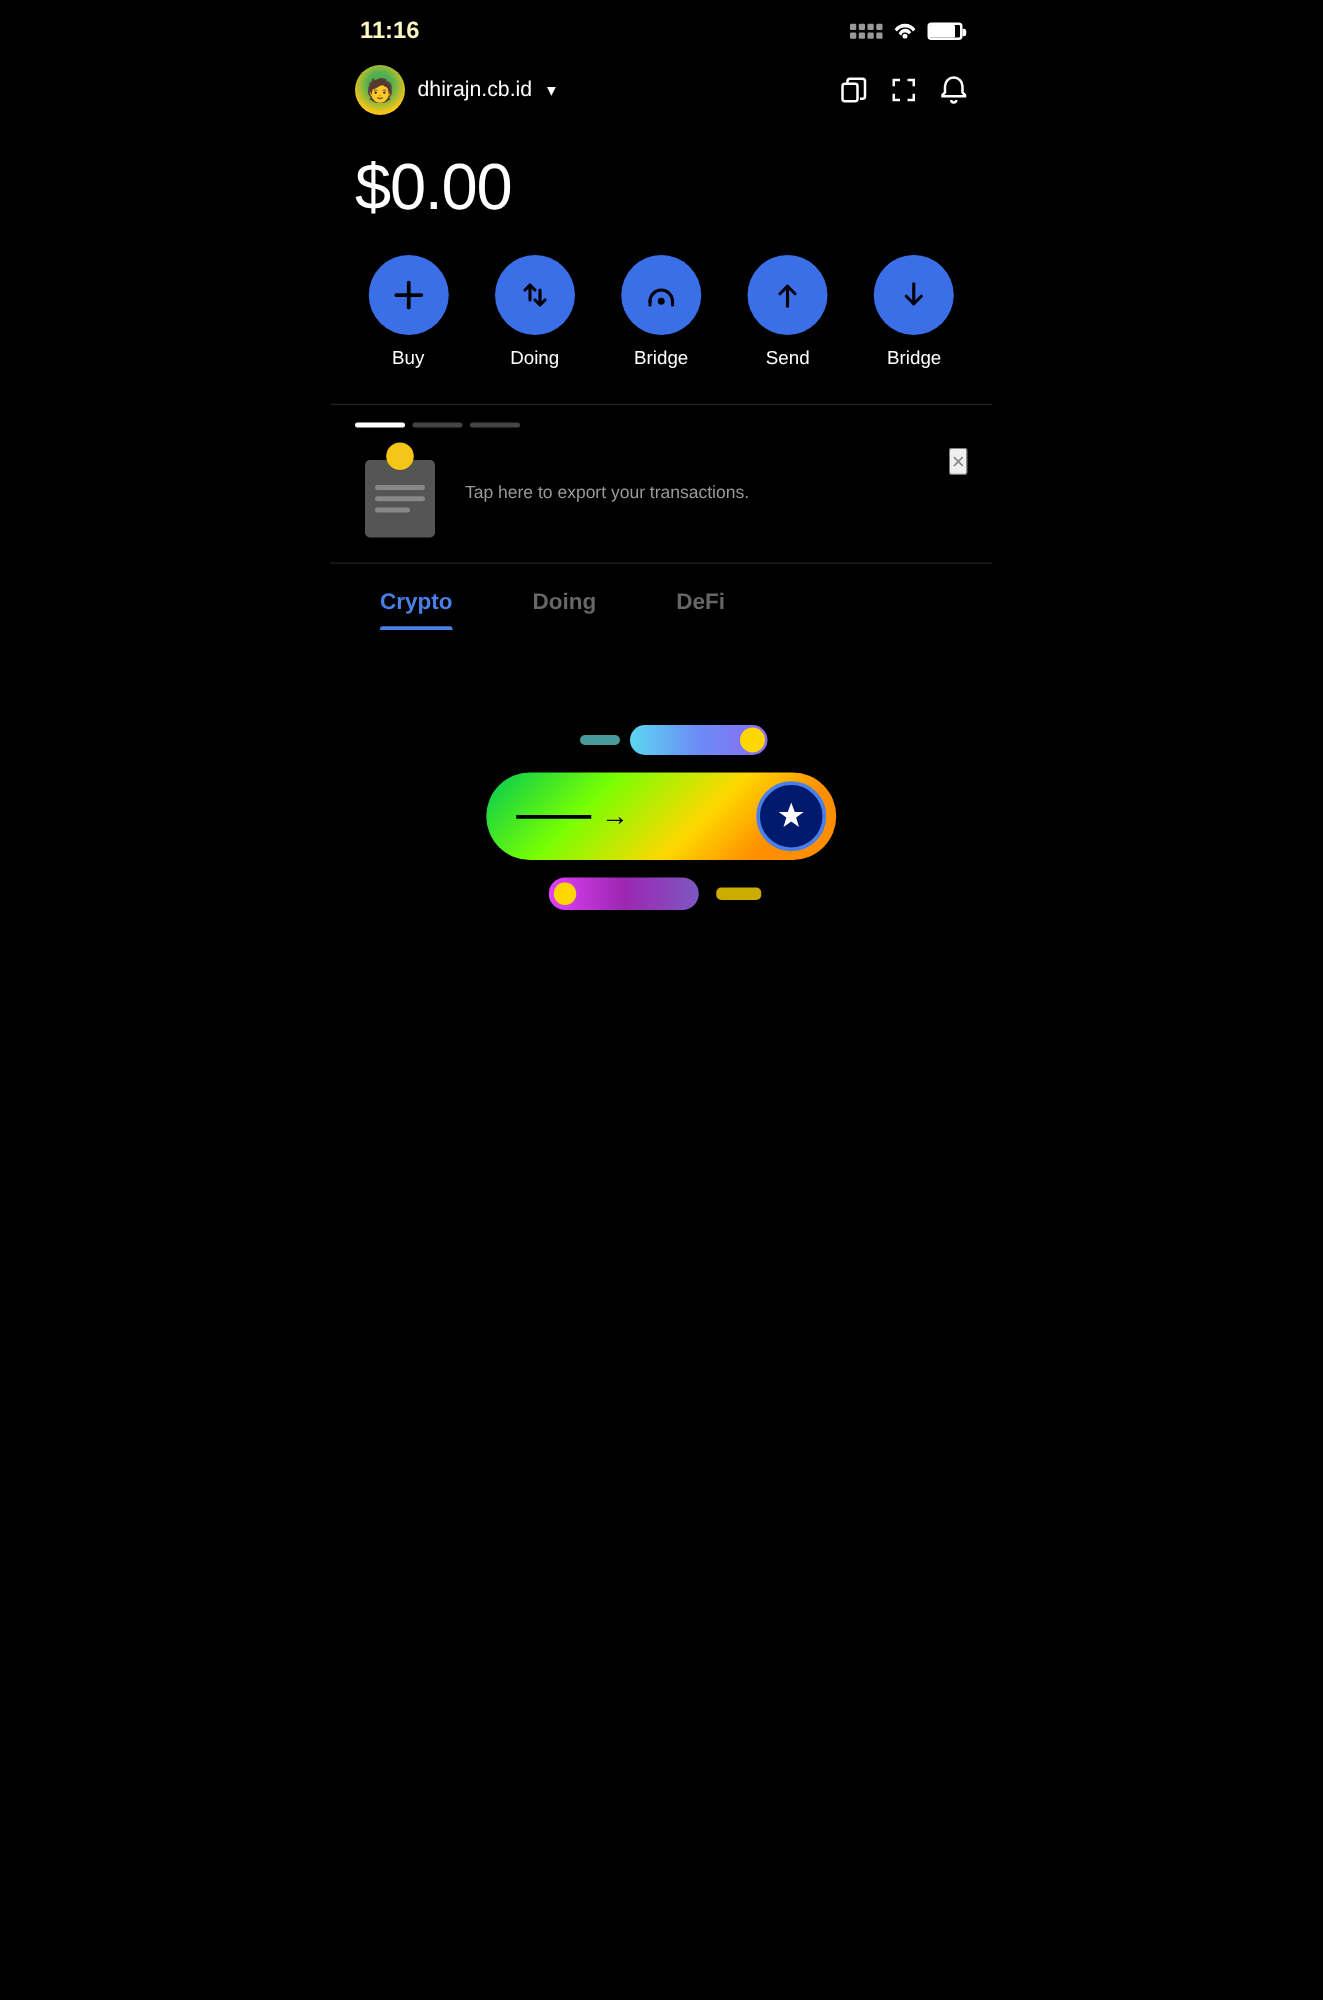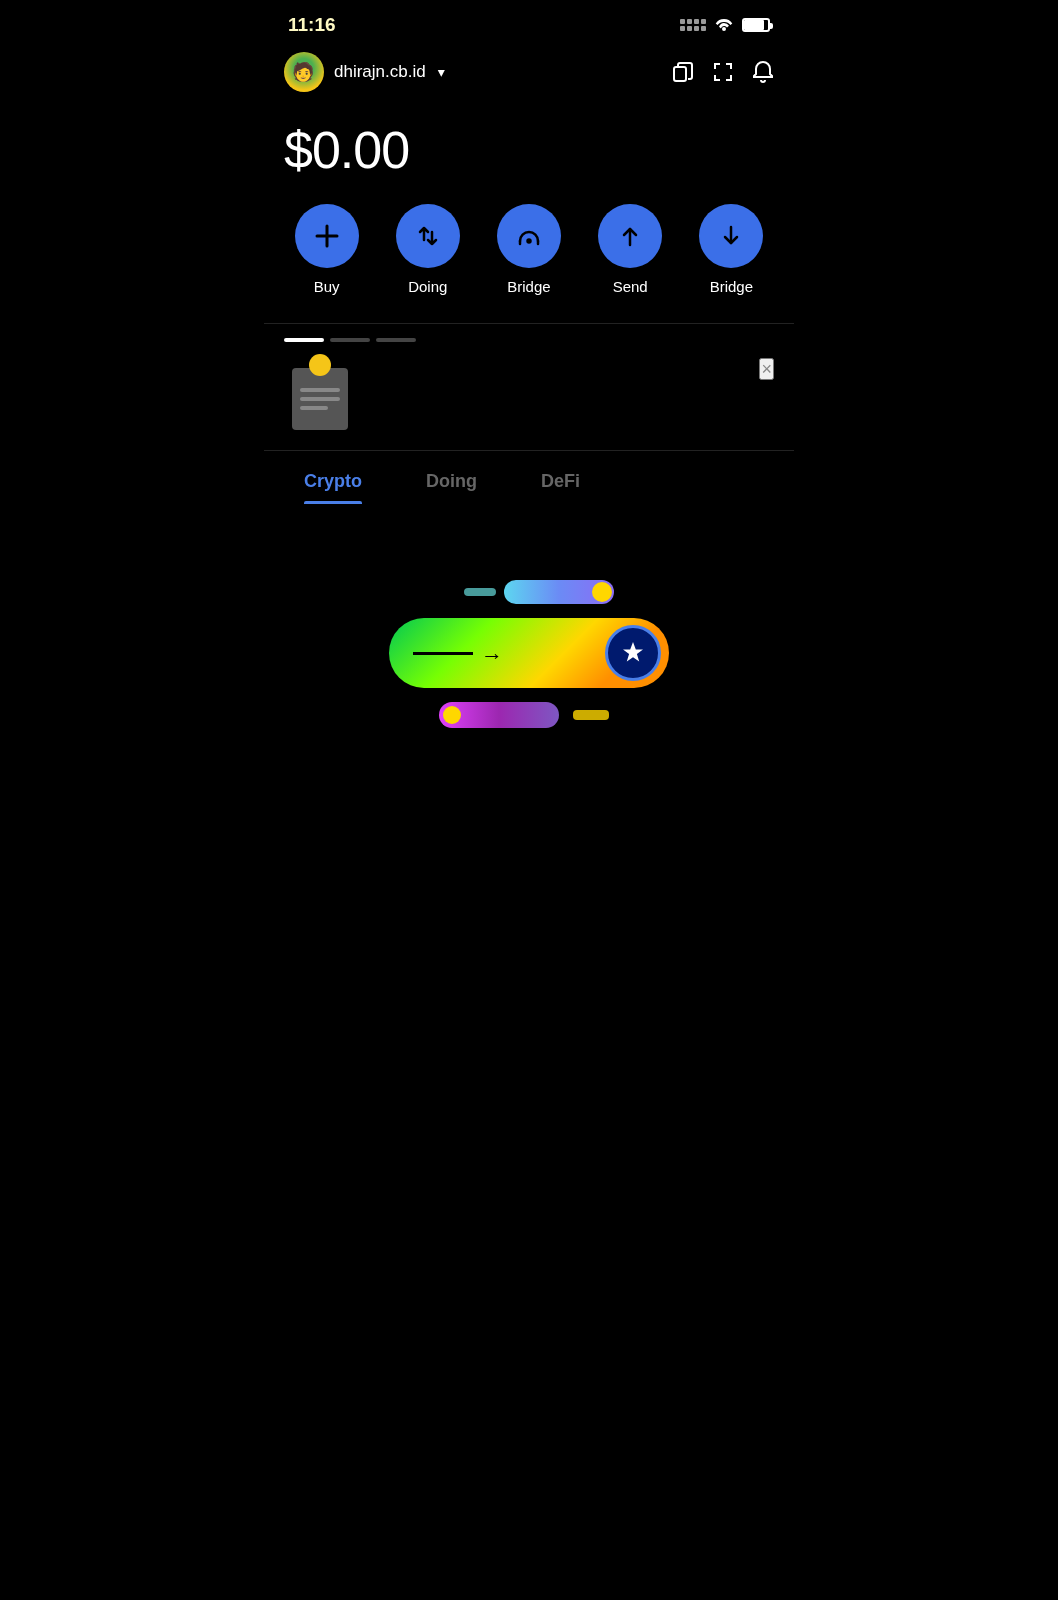--- a/index.html
+++ b/index.html
@@ -578,20 +578,21 @@
 
 <div class="banner">
   <div class="banner-illustration">
     <div class="banner-doc">
       <div class="doc-line"></div>
       <div class="doc-line"></div>
       <div class="doc-line" style="width:70%"></div>
     </div>
   </div>
   <div class="banner-text">
+    <div class="banner-subtitle">Tap here to export your transactions.</div>
   </div>
   <button class="banner-close">×</button>
 </div>
 
 <div class="section-divider"></div>
 
 <div class="tabs-row">
   <div class="tab-item active">
     <span>Crypto</span>
   </div>

